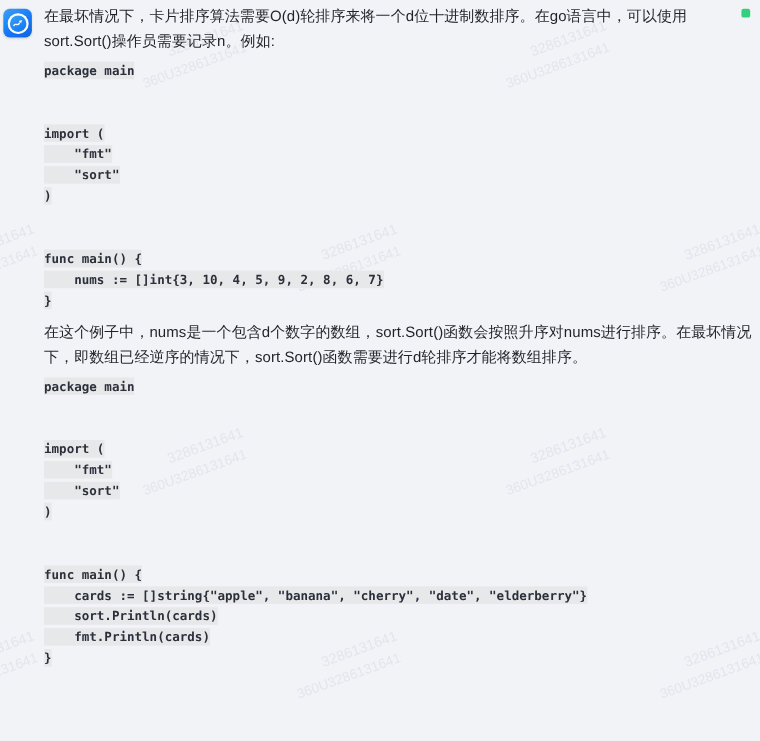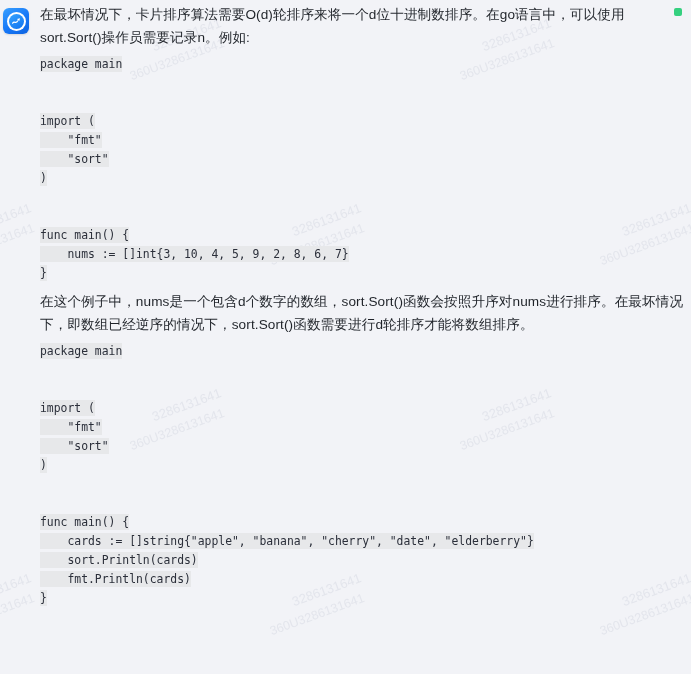--- a/index.html
+++ b/index.html
@@ -103,20 +103,21 @@
     color: #2b2f3a;
   }
   .codeline {
     white-space: pre;
     display: block;
   }
   .codeline > span {
     background: #e7e8ea;
     display: inline;
     padding: 1px 0;
+    font-weight: bold;
   }
   .codeline.blank > span {
     background: transparent;
   }
 
   .gap-after-code { height: 8px; }
 
   #status-dot {
     position: absolute;
     right: 9px;

